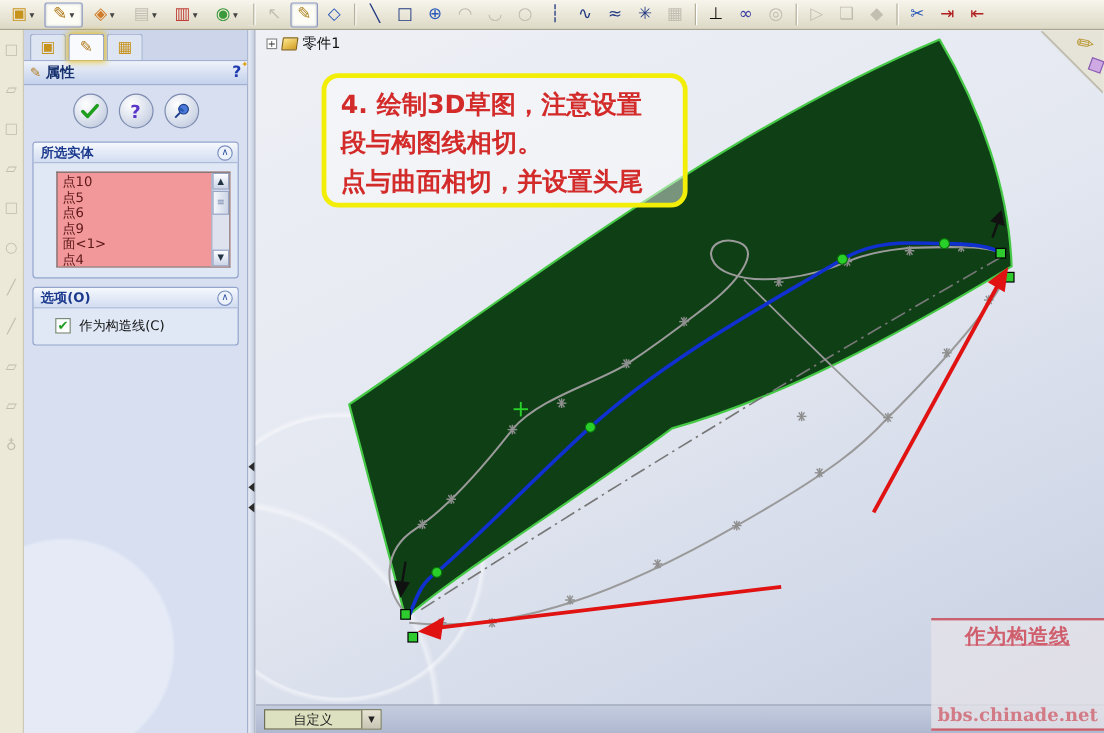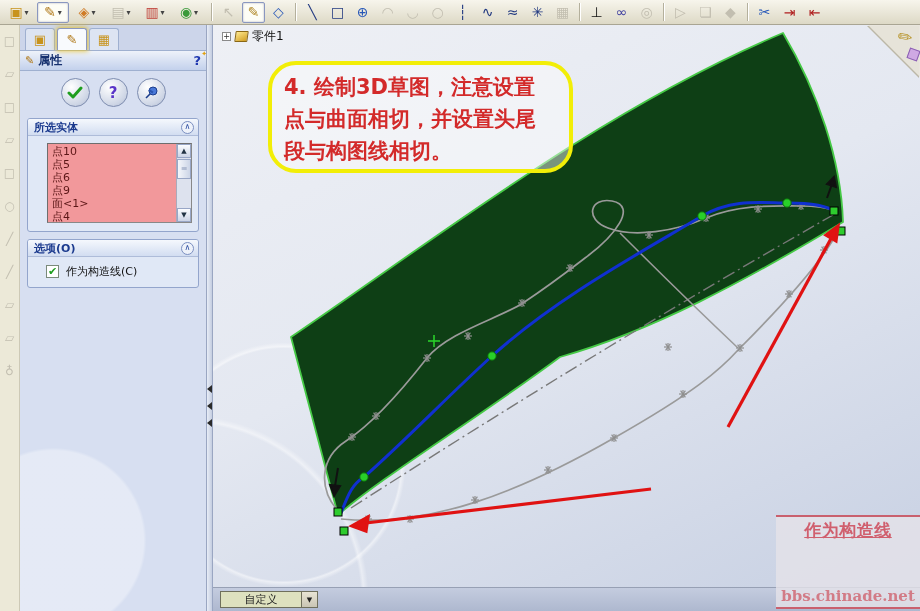--- a/index.html
+++ b/index.html
@@ -127,21 +127,21 @@
   svg.scene { position:absolute; left:-213px; top:-25px; width:920px; height:611px; }
   .corner { position:absolute; right:0; top:0; width:0; height:0;
     border-left:52px solid transparent; border-top:52px solid rgba(233,230,220,0.95);
     filter: drop-shadow(-1px 1px 0 #b8b4a2); }
   .corner-pencil { position:absolute; right:8px; top:2px; font-size:17px; color:#b8962e; transform:rotate(-35deg); }
   .corner-quad { position:absolute; right:1px; top:24px; width:11px; height:11px;
     background:#cfa9e4; border:1px solid #8a5fb0; transform:rotate(20deg); }
   
   .note {
     position:absolute; left:55px; top:36px; width:305px; height:112px;
-    border:4px solid #f2ee07; border-radius:28px;
+    border:4px solid #f2ee07; border-radius:14px;
     background:rgba(253,253,253,0.45);
     padding:6px 12px; color:#d32a2a; font-weight:bold; font-size:21px; line-height:32px;
     white-space:nowrap;
   }
   .callout {
     position:absolute; left:441px; top:416px; width:122px; height:58px;
     border:5px solid #f2ee07; border-radius:26px;
     color:#d32a2a; font-weight:bold; font-size:22px; text-align:center; line-height:47px;
     background:rgba(253,253,253,0.15);
   }
@@ -536,22 +536,22 @@
     <span class="part-icon"></span>
     <span class="tree-label">零件1</span>
   </div>
 
   <div class="corner"></div>
   <span class="corner-pencil">✎</span>
   <span class="corner-quad"></span>
 
   <div class="note">
     <div>4. 绘制3D草图，注意设置</div>
+    <div>段与构图线相切。</div>
     <div>点与曲面相切，并设置头尾</div>
-    <div>段与构图线相切。</div>
   </div>
 
 
   <div class="statusstrip">
     <div class="combo">
       <span class="val">自定义</span>
       <span class="drop-btn">▼</span>
     </div>
   </div>
 

